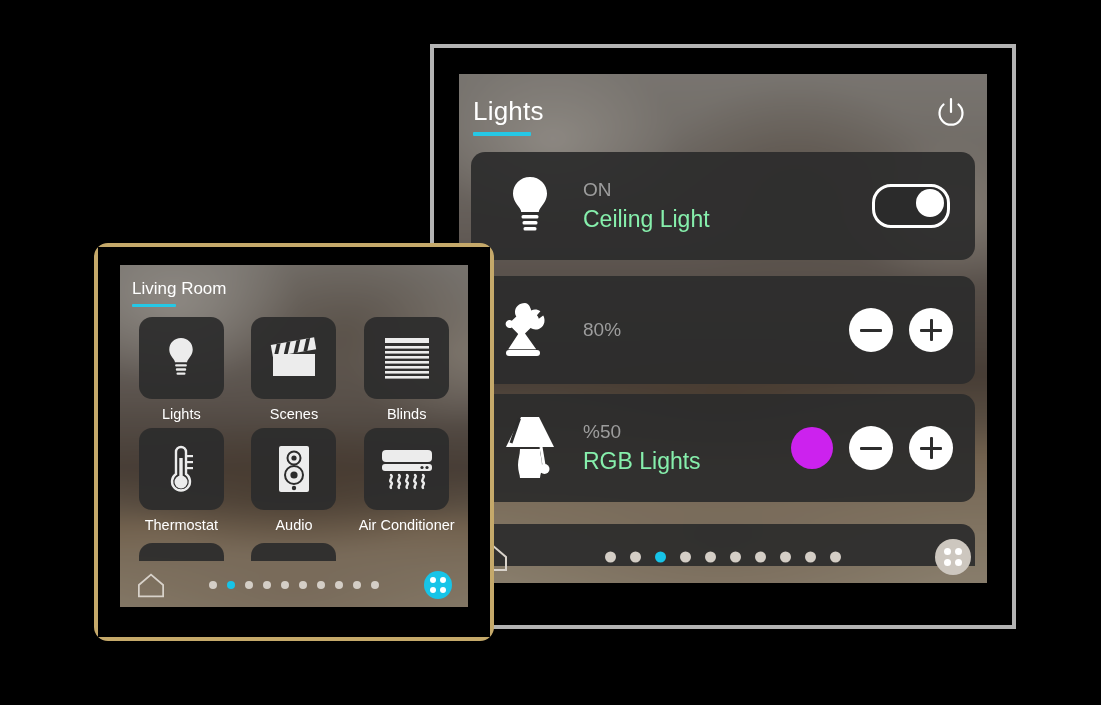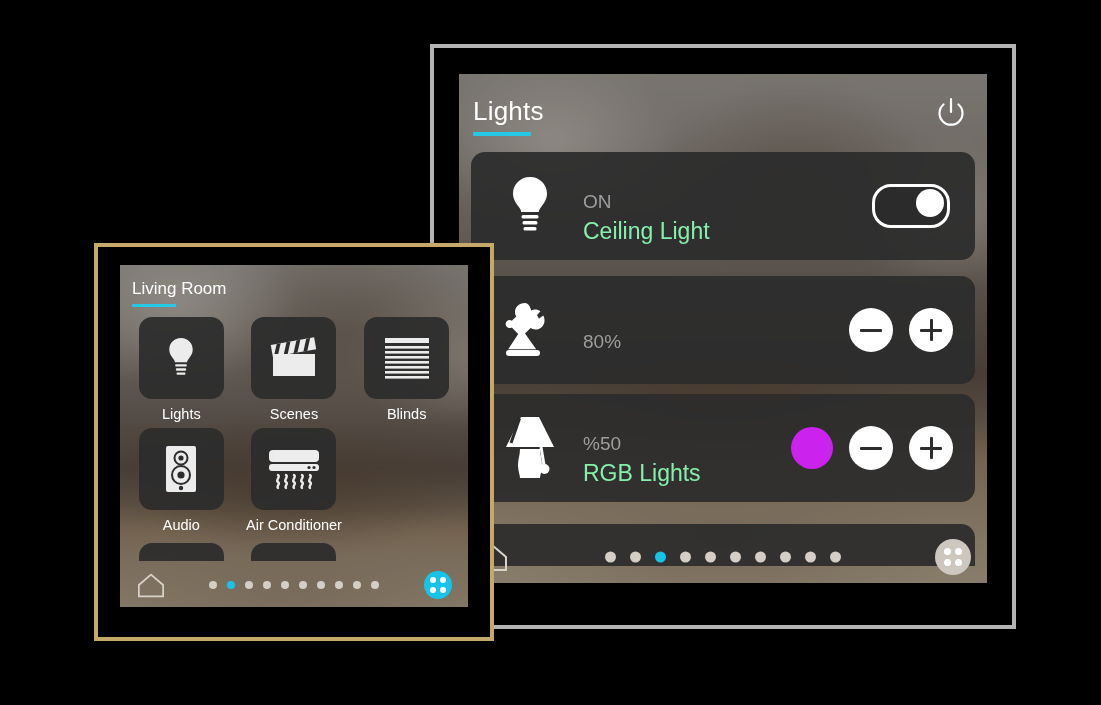--- a/index.html
+++ b/index.html
@@ -137,21 +137,20 @@
     height: 74px;
     display: flex;
     align-items: center;
     justify-content: center;
   }
   .card-text {
     position: absolute;
     left: 112px;
     top: 50%;
     transform: translateY(-50%);
-    margin-top: 12px;
   }
   .card-state {
     font-size: 19px;
     color: #9d9d9d;
     line-height: 1.35;
   }
   .card-name {
     font-size: 23px;
     color: #86efac;
     line-height: 1.45;
@@ -455,21 +454,21 @@
           <i></i>
           <i></i>
           <i></i>
           <i></i>
         </div>
       </div>
     </div>
   </div>
 </div>
 
-<div class="device" id="panel-room" style="border-color: rgb(197, 169, 106);">
+<div class="device" id="panel-room" style="border-color: rgb(197, 169, 106); border-radius: 14px;">
   <div class="device-inner">
     <div class="screen">
       <div class="photo"></div>
       <div class="scrim"></div>
 
       <div class="room-title">Living Room</div>
       <div class="room-underline" style="background: rgb(37, 200, 230);"></div>
 
       <div class="tile-grid">
 
@@ -518,20 +517,35 @@
                 <rect x="1" y="25" width="44" height="2.6" fill="#ececec"></rect>
                 <rect x="1" y="30" width="44" height="2.6" fill="#ececec"></rect>
                 <rect x="1" y="35" width="44" height="2.6" fill="#ececec"></rect>
                 <rect x="1" y="40" width="44" height="2.6" fill="#ececec"></rect>
               </svg>
             </span>
           </div>
           <div class="tile-label">Blinds</div>
         </div>
 
+        <div class="tile">
+          <div class="tile-box">
+            <span>
+              <svg width="30" height="50" viewBox="0 0 30 50">
+                <path d="M15 3 a5 5 0 0 1 5 5 v22 a9 9 0 1 1 -10 0 V8 a5 5 0 0 1 5 -5z" fill="none" stroke="#ececec" stroke-width="2.4"></path>
+                <circle cx="15" cy="38" r="6.5" fill="#ececec"></circle>
+                <rect x="13.3" y="14" width="3.4" height="24" fill="#ececec"></rect>
+                <rect x="20" y="11" width="7" height="2.2" fill="#ececec"></rect>
+                <rect x="20" y="17" width="7" height="2.2" fill="#ececec"></rect>
+                <rect x="20" y="23" width="7" height="2.2" fill="#ececec"></rect>
+              </svg>
+            </span>
+          </div>
+          <div class="tile-label">Thermostat</div>
+        </div>
 
         <div class="tile">
           <div class="tile-box">
             <span>
               <svg width="34" height="50" viewBox="0 0 34 50">
                 <rect x="2" y="2" width="30" height="46" rx="2" fill="#ececec"></rect>
                 <circle cx="17" cy="14" r="6.5" fill="none" stroke="#2c2c2c" stroke-width="2"></circle>
                 <circle cx="17" cy="14" r="2.6" fill="#2c2c2c"></circle>
                 <circle cx="17" cy="31" r="9" fill="none" stroke="#2c2c2c" stroke-width="2"></circle>
                 <circle cx="17" cy="31" r="3.6" fill="#2c2c2c"></circle>

